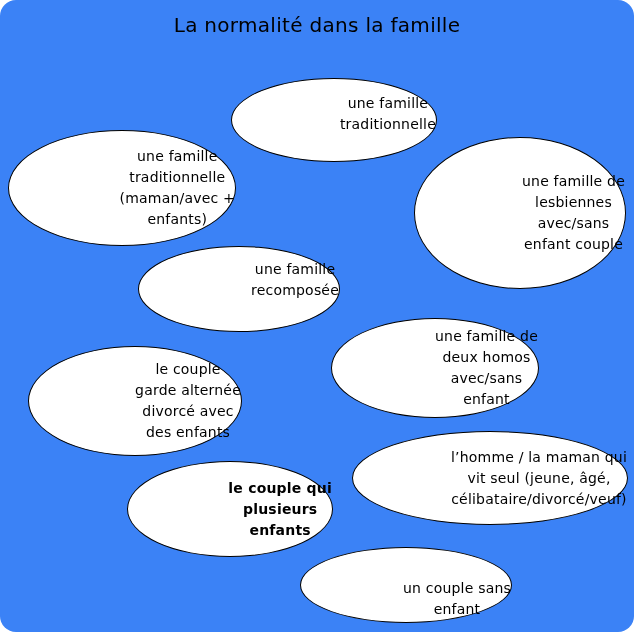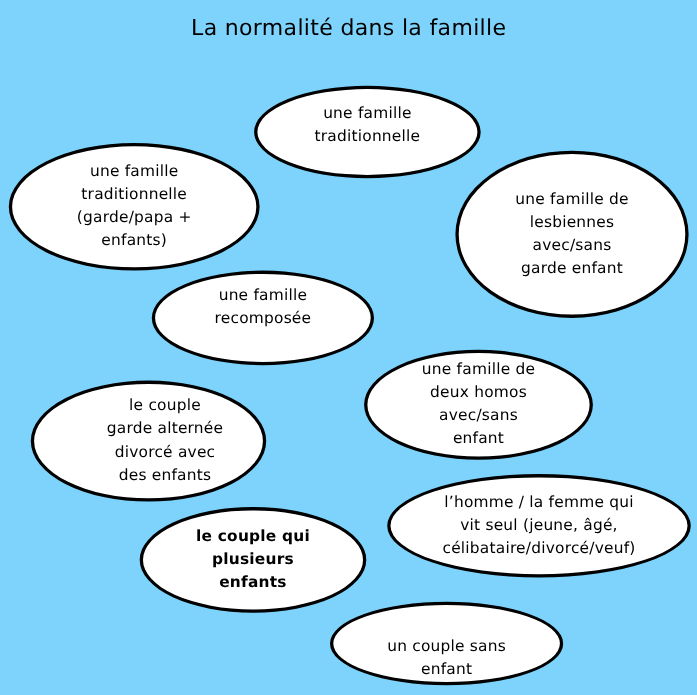--- a/index.html
+++ b/index.html
@@ -4,41 +4,42 @@
 <style>
   html, body {
     margin: 0;
     padding: 0;
     background: #ffffff;
   }
   #canvas {
     position: relative;
     width: 634px;
     height: 632px;
-    background: #7dd3fc;
+    background: #3b82f6;
     font-family: "DejaVu Sans", "Liberation Sans", sans-serif;
     overflow: hidden;
+    border-radius: 16px;
   }
   .diagram-title {
     position: absolute;
     top: 13px;
     left: 0;
     width: 100%;
     text-align: center;
     font-size: 20px;
     color: #000000;
     letter-spacing: 0.3px;
   }
   .bubble {
     position: absolute;
-    border: 3px solid #a3a3a3;
+    border: 1px solid #a3a3a3;
     border-radius: 50%;
     display: flex;
     align-items: center;
-    justify-content: center;
+    justify-content: flex-end;
     box-sizing: border-box;
     background: #ffffff;
   }
   .bubble-text {
     text-align: center;
     font-size: 14px;
     line-height: 21px;
     color: #000000;
     letter-spacing: 0.2px;
     white-space: nowrap;
@@ -53,30 +54,30 @@
       <div class="bubble" style="left: 231px; top: 78px; width: 206px; height: 84px; border-color: rgb(0, 0, 0);">
         <div class="bubble-text" style="color: rgb(0, 0, 0); transform: translateY(-6px);">
           <div>une famille</div>
           <div>traditionnelle</div>
         </div>
       </div>
       <div class="bubble" style="left: 8px; top: 130px; width: 228px; height: 116px; border-color: rgb(0, 0, 0);">
         <div class="bubble-text" style="color: rgb(0, 0, 0);">
           <div>une famille</div>
           <div>traditionnelle</div>
-          <div>(garde/papa +</div>
+          <div>(maman/avec +</div>
           <div>enfants)</div>
         </div>
       </div>
       <div class="bubble" style="left: 414px; top: 137px; width: 212px; height: 152px; border-color: rgb(0, 0, 0);">
         <div class="bubble-text" style="color: rgb(0, 0, 0);">
           <div>une famille de</div>
           <div>lesbiennes</div>
           <div>avec/sans</div>
-          <div>garde enfant</div>
+          <div>enfant couple</div>
         </div>
       </div>
       <div class="bubble" style="left: 138px; top: 246px; width: 202px; height: 86px; border-color: rgb(0, 0, 0);">
         <div class="bubble-text" style="color: rgb(0, 0, 0); transform: translateY(-9px);">
           <div>une famille</div>
           <div>recomposée</div>
         </div>
       </div>
       <div class="bubble" style="left: 331px; top: 318px; width: 208px; height: 100px; border-color: rgb(0, 0, 0);">
         <div class="bubble-text" style="color: rgb(0, 0, 0);">
@@ -89,21 +90,21 @@
       <div class="bubble" style="left: 28px; top: 346px; width: 214px; height: 110px; border-color: rgb(0, 0, 0);">
         <div class="bubble-text" style="color: rgb(0, 0, 0); margin-left: 30px;">
           <div>le couple</div>
           <div>garde alternée</div>
           <div>divorcé avec</div>
           <div>des enfants</div>
         </div>
       </div>
       <div class="bubble" style="left: 352px; top: 431px; width: 276px; height: 94px; border-color: rgb(0, 0, 0);">
         <div class="bubble-text" style="color: rgb(0, 0, 0);">
-          <div>l’homme / la femme qui</div>
+          <div>l’homme / la maman qui</div>
           <div>vit seul (jeune, âgé,</div>
           <div>célibataire/divorcé/veuf)</div>
         </div>
       </div>
       <div class="bubble" style="left: 127px; top: 461px; width: 206px; height: 96px; border-color: rgb(0, 0, 0);">
         <div class="bubble-text" style="color: rgb(0, 0, 0); font-weight: bold;">
           <div>le couple qui</div>
           <div>plusieurs</div>
           <div>enfants</div>
         </div>

